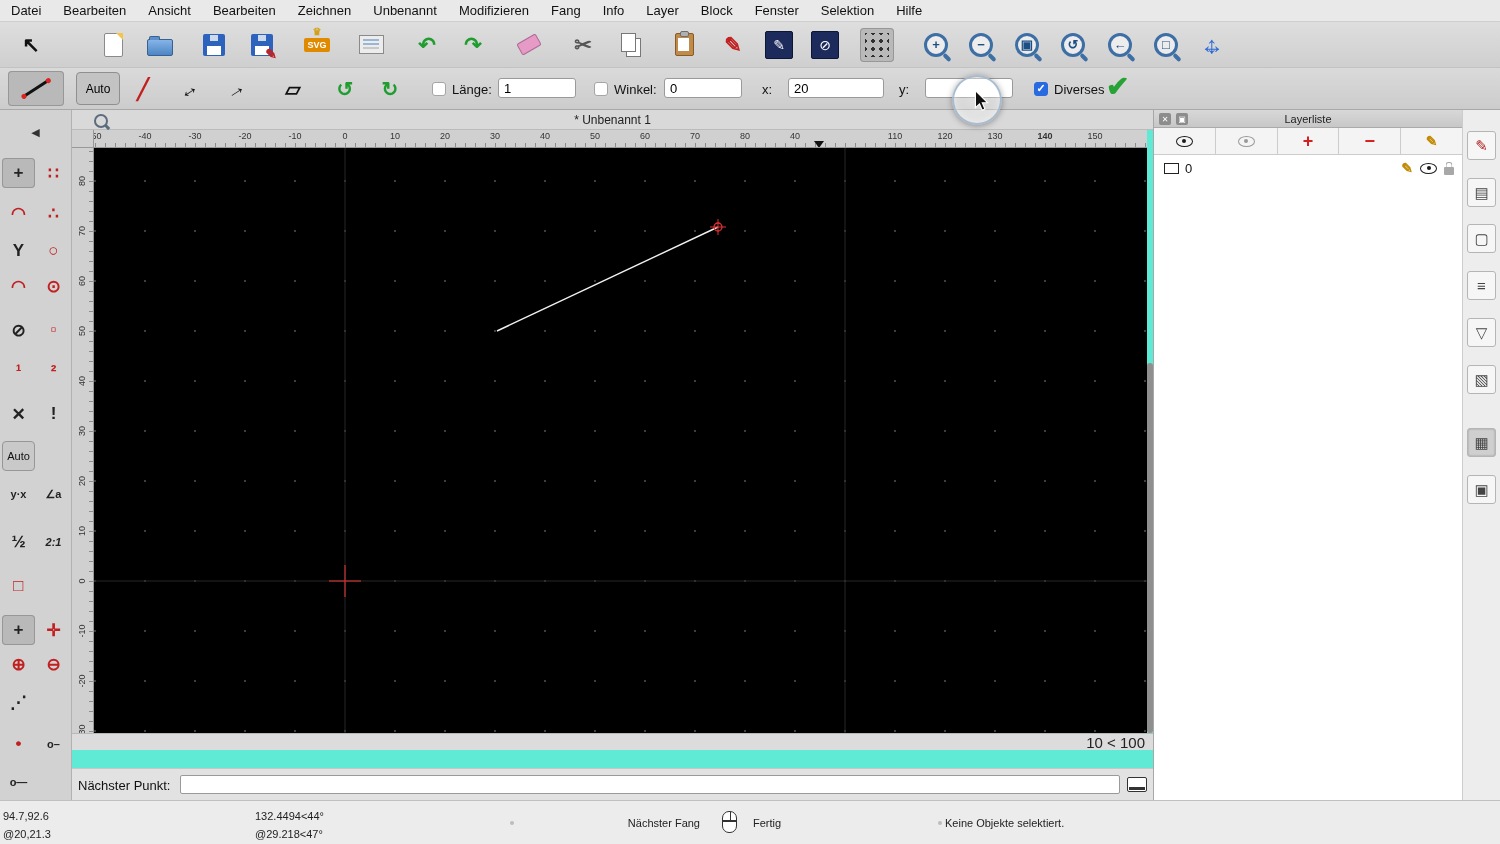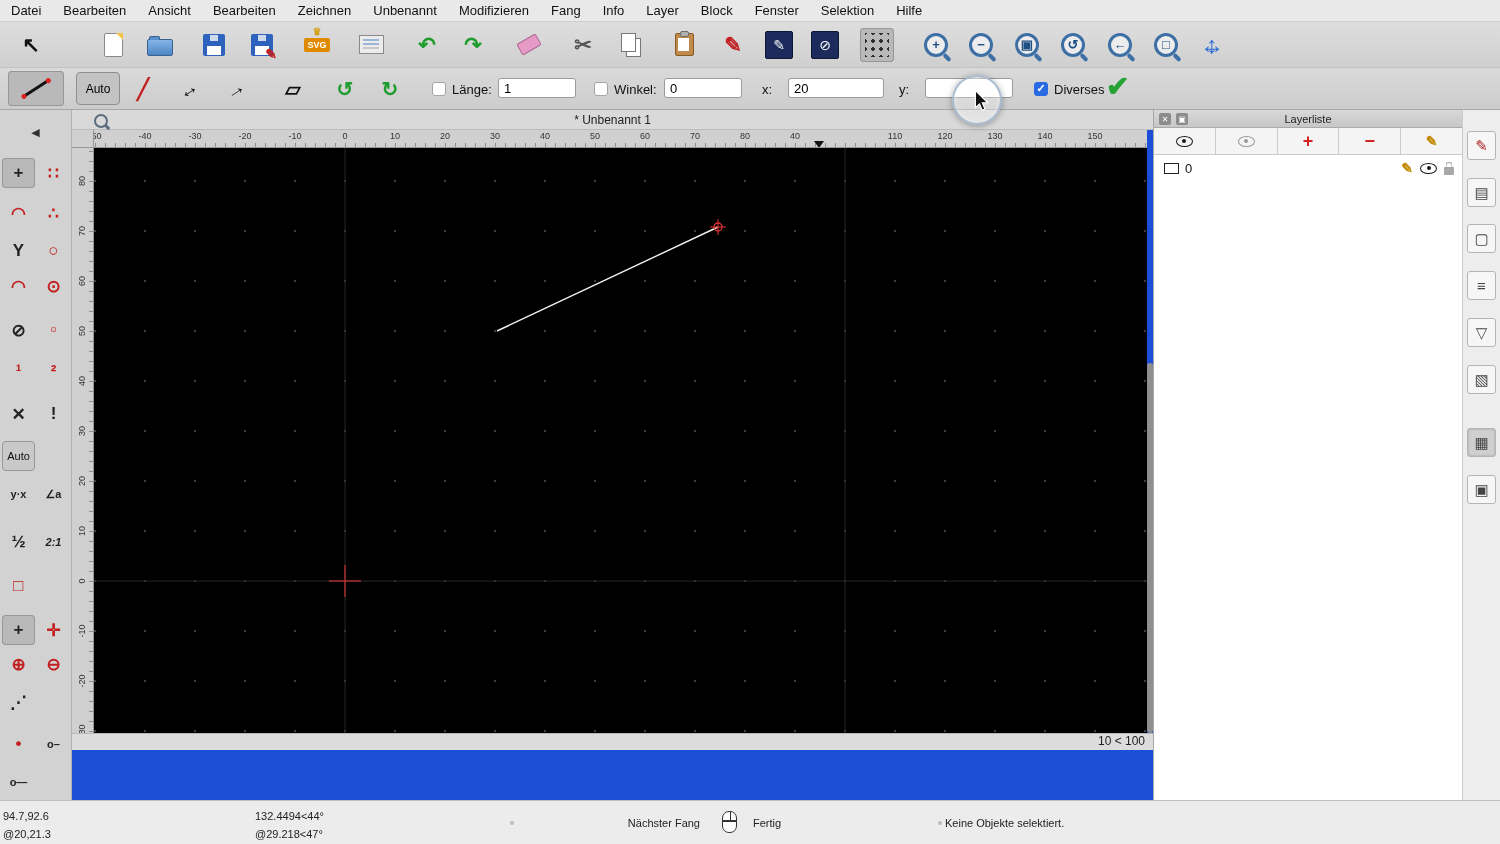--- a/index.html
+++ b/index.html
@@ -73,21 +73,21 @@
   #loupe svg{position:absolute;left:20px;top:13px;}
   
   #palette{position:absolute;left:0;top:110px;width:72px;height:690px;background:#d2d2d2;
            border-right:1px solid #b2b2b2;box-sizing:border-box;}
   .pal-collapse{position:absolute;left:0;top:10px;width:71px;height:24px;display:flex;align-items:center;justify-content:center;font-size:11px;color:#333;}
   .palbtn{position:absolute;width:33px;height:30px;display:flex;align-items:center;justify-content:center;
           font-size:17px;font-weight:bold;border-radius:4px;}
   .palbtn.small{font-size:11px;}
   .palbtn.txt{font-size:11px;font-weight:normal;background:#c9c9c9;border:1px solid #979797;box-sizing:border-box;}
   
-  #drawing{position:absolute;left:72px;top:110px;width:1081px;height:690px;background:#1d4ed8;}
+  #drawing{position:absolute;left:72px;top:110px;width:1081px;height:690px;background:#5eead4;}
   #tabbar{position:absolute;left:0;top:0;width:1081px;height:20px;background:#d9d9d9;border-bottom:1px solid #bbb;
           box-sizing:border-box;display:flex;align-items:center;justify-content:center;font-size:12px;color:#222;}
   .tab-mag{position:absolute;left:22px;top:4px;width:10px;height:10px;border:2px solid #5b6c7d;border-radius:50%;}
   .tab-mag::after{content:'';position:absolute;width:2.5px;height:5px;background:#5b6c7d;bottom:-4px;right:-2px;transform:rotate(-45deg);}
   #rcorner{position:absolute;left:0;top:20px;width:22px;height:18px;background:#d0d0d0;border-bottom:1px solid #999;border-right:1px solid #999;box-sizing:border-box;}
   #hruler{position:absolute;left:22px;top:20px;width:1053px;height:18px;background:#d0d0d0;border-bottom:1px solid #999;
           box-sizing:border-box;overflow:hidden;}
   #hruler .ticks{position:absolute;left:0;bottom:0;width:100%;height:4px;
           background:repeating-linear-gradient(to right,#8d8d8d 0 1px,transparent 1px 10px);background-position:1px 0;}
   .hlab{position:absolute;top:1px;font-size:9px;color:#333;transform:translateX(-50%);}
@@ -98,21 +98,21 @@
           background:repeating-linear-gradient(to bottom,#8d8d8d 0 1px,transparent 1px 10px);background-position:0 3px;}
   .vlab{position:absolute;left:1px;width:18px;height:18px;display:flex;align-items:center;justify-content:center;
         transform:rotate(-90deg);font-size:9px;color:#333;}
   #canvas{position:absolute;left:22px;top:38px;width:1053px;height:585px;background:#000;
           background-image:radial-gradient(circle,#3d3d3d 0.9px,transparent 1.5px);
           background-size:50px 50px;background-position:-24px 8px;overflow:hidden;}
   #csvg{position:absolute;left:0;top:0;}
   #vsb{position:absolute;left:1075px;top:38px;width:6px;height:585px;}
   #vsb .thumb{position:absolute;left:0;top:215px;width:6px;height:370px;background:#8f8f8f;border-radius:3px;}
   #bottomstrip{position:absolute;left:0;top:623px;width:1081px;height:17px;background:#dcdcdc;border-top:1px solid #b8b8b8;
-          box-sizing:border-box;display:flex;justify-content:flex-end;font-size:12px;color:#222;padding-right:8px;}
+          box-sizing:border-box;display:flex;justify-content:flex-end;font-size:15px;color:#222;padding-right:8px;}
   #cmdline{position:absolute;left:0;top:640px;width:1081px;height:18px;background:#fff;border-top:1px solid #c2c2c2;
           box-sizing:border-box;display:flex;align-items:center;font-size:13px;padding-left:6px;color:#1414cc;}
   #cmdline .klabel{font-style:italic;margin-right:6px;}
   #promptrow{position:absolute;left:0;top:658px;width:1081px;height:32px;background:#e2e2e2;border-top:1px solid #c6c6c6;box-sizing:border-box;}
   #promptrow label{position:absolute;left:6px;top:0;height:32px;display:flex;align-items:center;font-size:13px;color:#111;}
   #prompt-input{position:absolute;left:108px;top:6px;width:940px;height:19px;border:1px solid #9a9a9a;border-radius:2px;
           background:#fff;font-size:13px;font-family:inherit;box-sizing:border-box;padding:0 4px;}
   .cmdtoggle{position:absolute;right:6px;top:8px;width:18px;height:13px;border:1.5px solid #333;border-radius:2px;background:#fff;}
   .cmdtoggle::after{content:'';position:absolute;left:1px;right:1px;bottom:1px;height:3px;background:#333;}
   
@@ -360,21 +360,21 @@
         <span class="hlab" style="left: 451px;">40</span>
         <span class="hlab" style="left: 501px;">50</span>
         <span class="hlab" style="left: 551px;">60</span>
         <span class="hlab" style="left: 601px;">70</span>
         <span class="hlab" style="left: 651px;">80</span>
         <span class="hlab" style="left: 701px;">40</span>
         <span class="hlab" style="left: 751px; margin-top: 24px;">100</span>
         <span class="hlab" style="left: 801px;">110</span>
         <span class="hlab" style="left: 851px;">120</span>
         <span class="hlab" style="left: 901px;">130</span>
-        <span class="hlab" style="left: 951px;">140</span>
+        <span class="hlab" style="left: 951px; font-weight: bold;">140</span>
         <span class="hlab" style="left: 1001px;">150</span>
         <span class="hmarker" style="left: 724.5px;"></span>
       </div>
     <div id="vruler">
         <div class="ticks"></div>
         <span class="vlab" style="top: 24px;">80</span>
         <span class="vlab" style="top: 74px;">70</span>
         <span class="vlab" style="top: 124px;">60</span>
         <span class="vlab" style="top: 174px;">50</span>
         <span class="vlab" style="top: 224px;">40</span>
@@ -398,20 +398,25 @@
           <line x1="616" y1="79" x2="632" y2="79" stroke="#e03030" stroke-width="1"></line>
           <line x1="624" y1="71" x2="624" y2="87" stroke="#e03030" stroke-width="1"></line>
         </svg>
     </div>
     <div id="vsb">
         <div class="thumb"></div>
       </div>
     <div id="bottomstrip">
       <span>10 &lt; 100</span>
     </div>
+    <div id="promptrow">
+      <label>Nächster Punkt:</label>
+      <input id="prompt-input" value="" style="">
+      <span class="cmdtoggle"></span>
+    </div>
   </div>
 
   <div id="layerpanel">
     <div id="lp-header">
       <span>Layerliste</span>
     <span class="lp-hbtn" style="left: 5px;">✕</span>
         <span class="lp-hbtn" style="left: 22px;">▣</span>
       </div>
     <div id="lp-toolbar">
         <span class="lp-cell">

